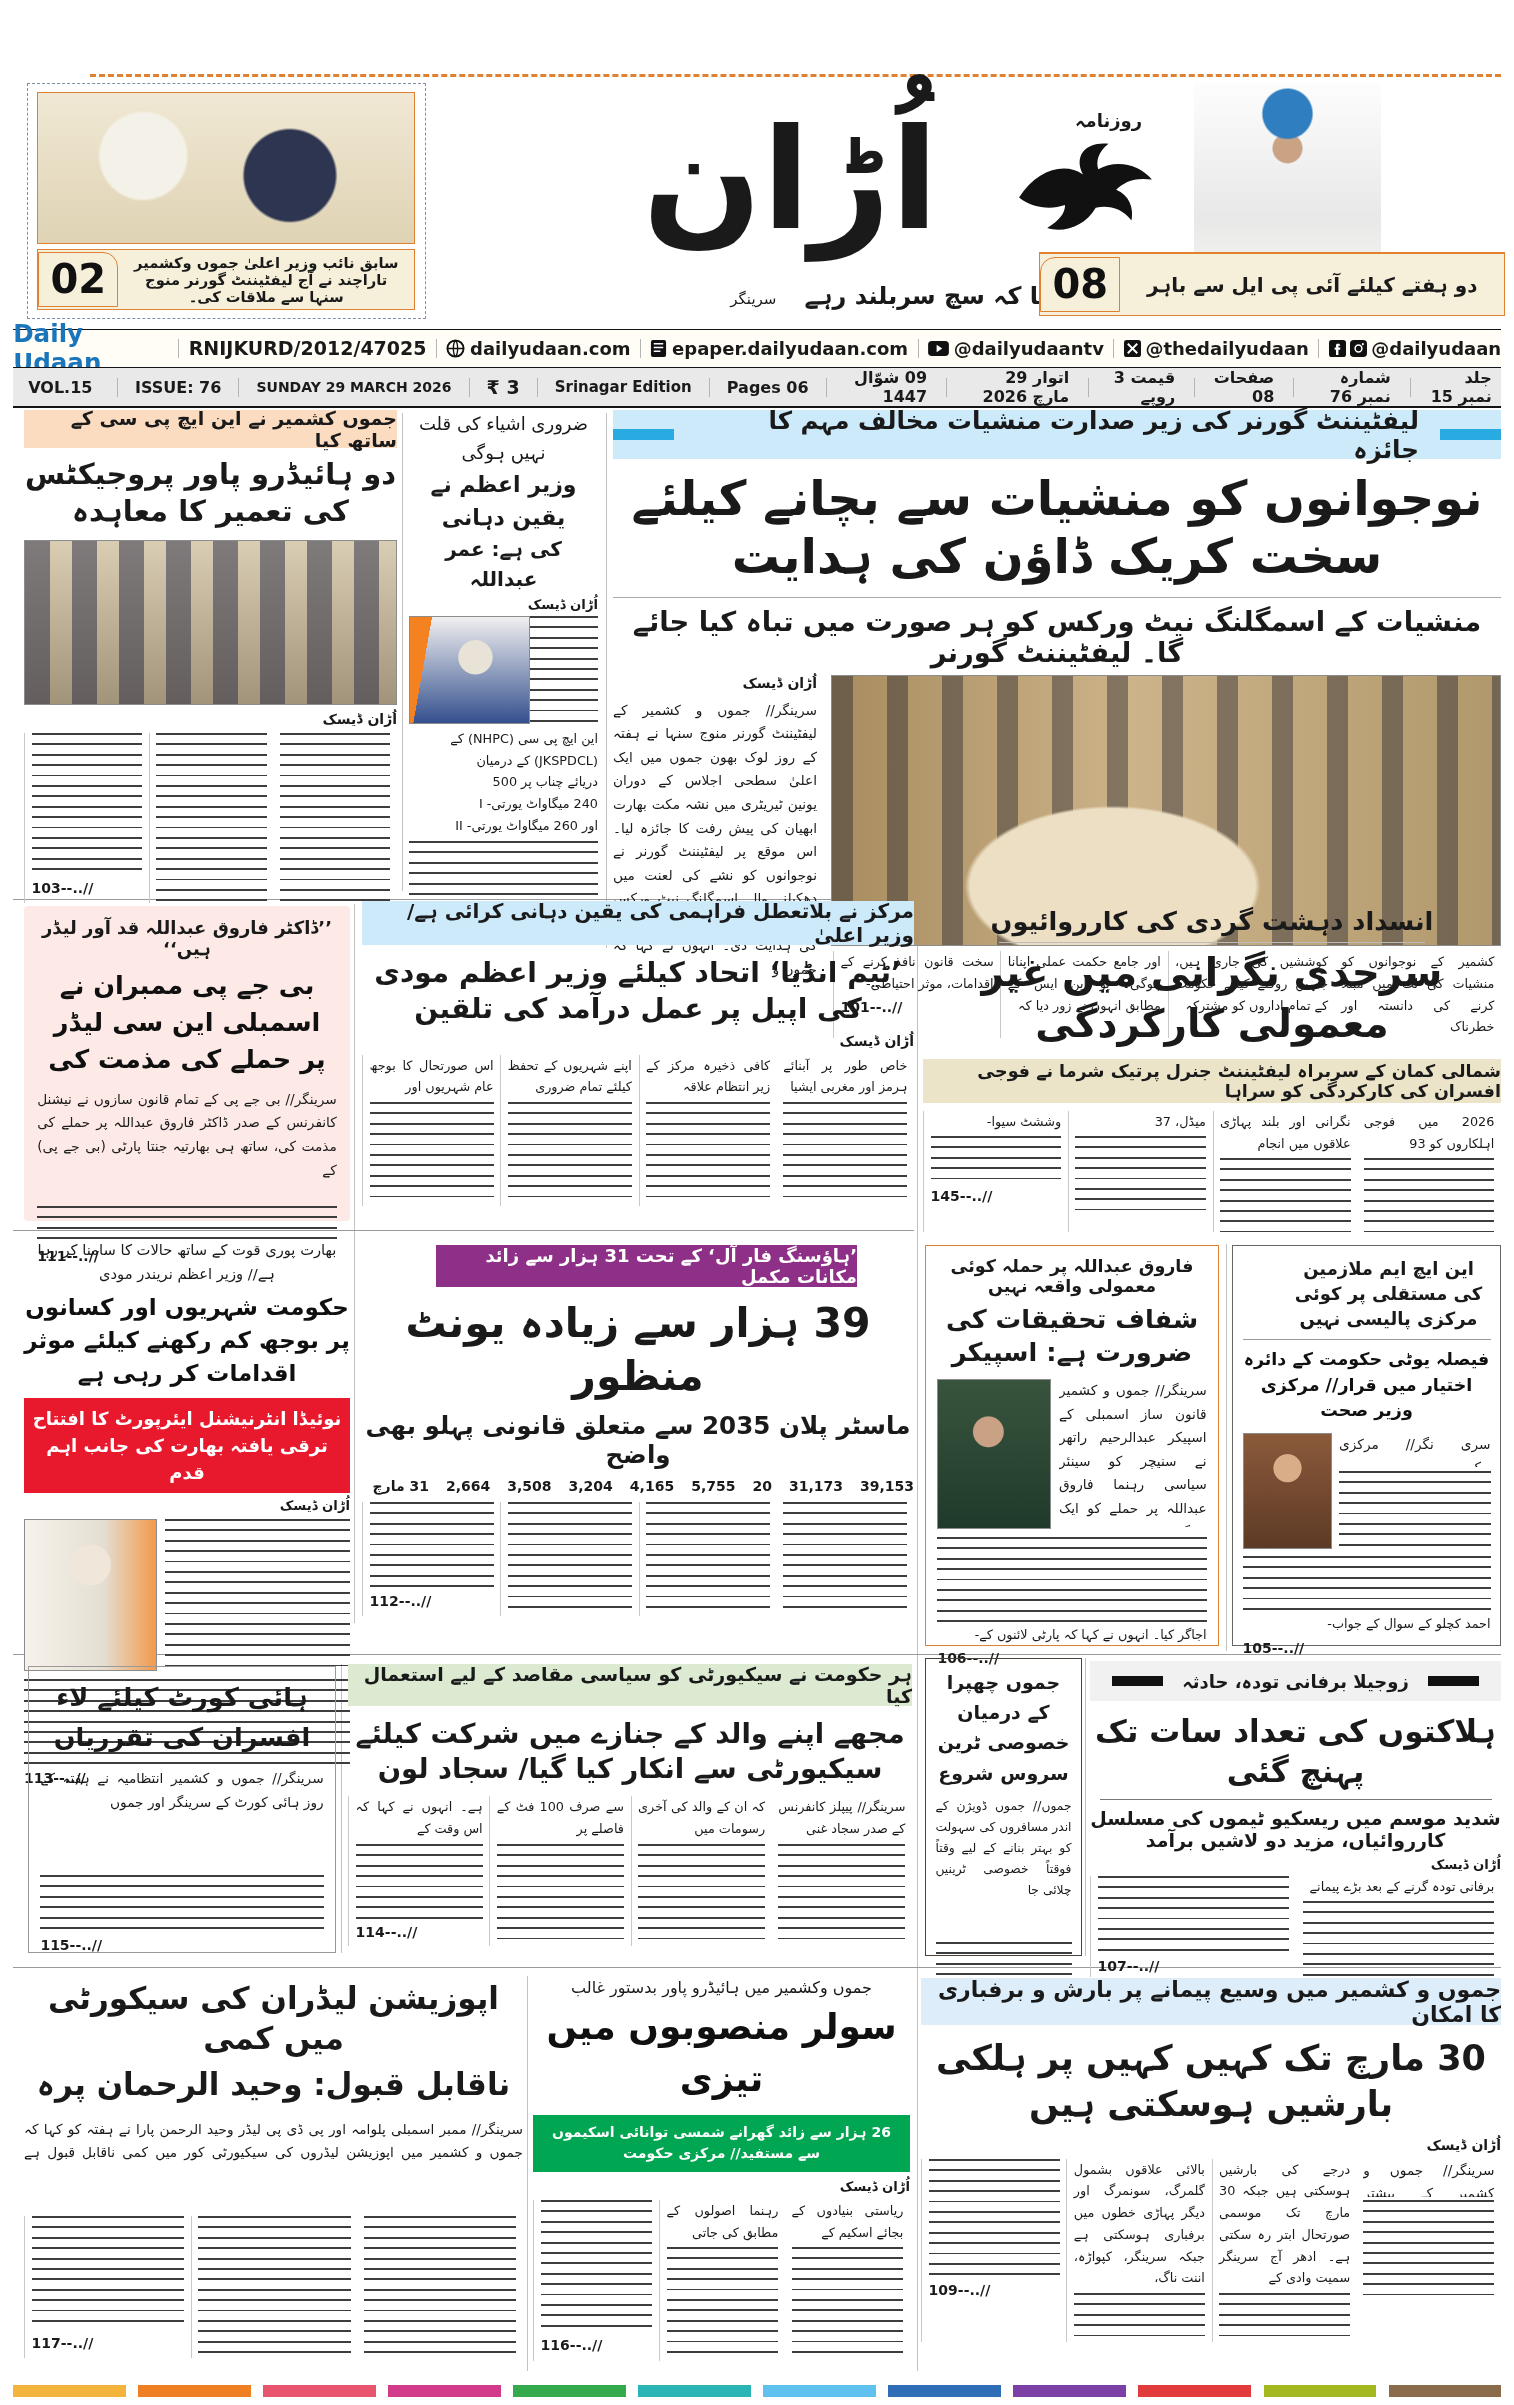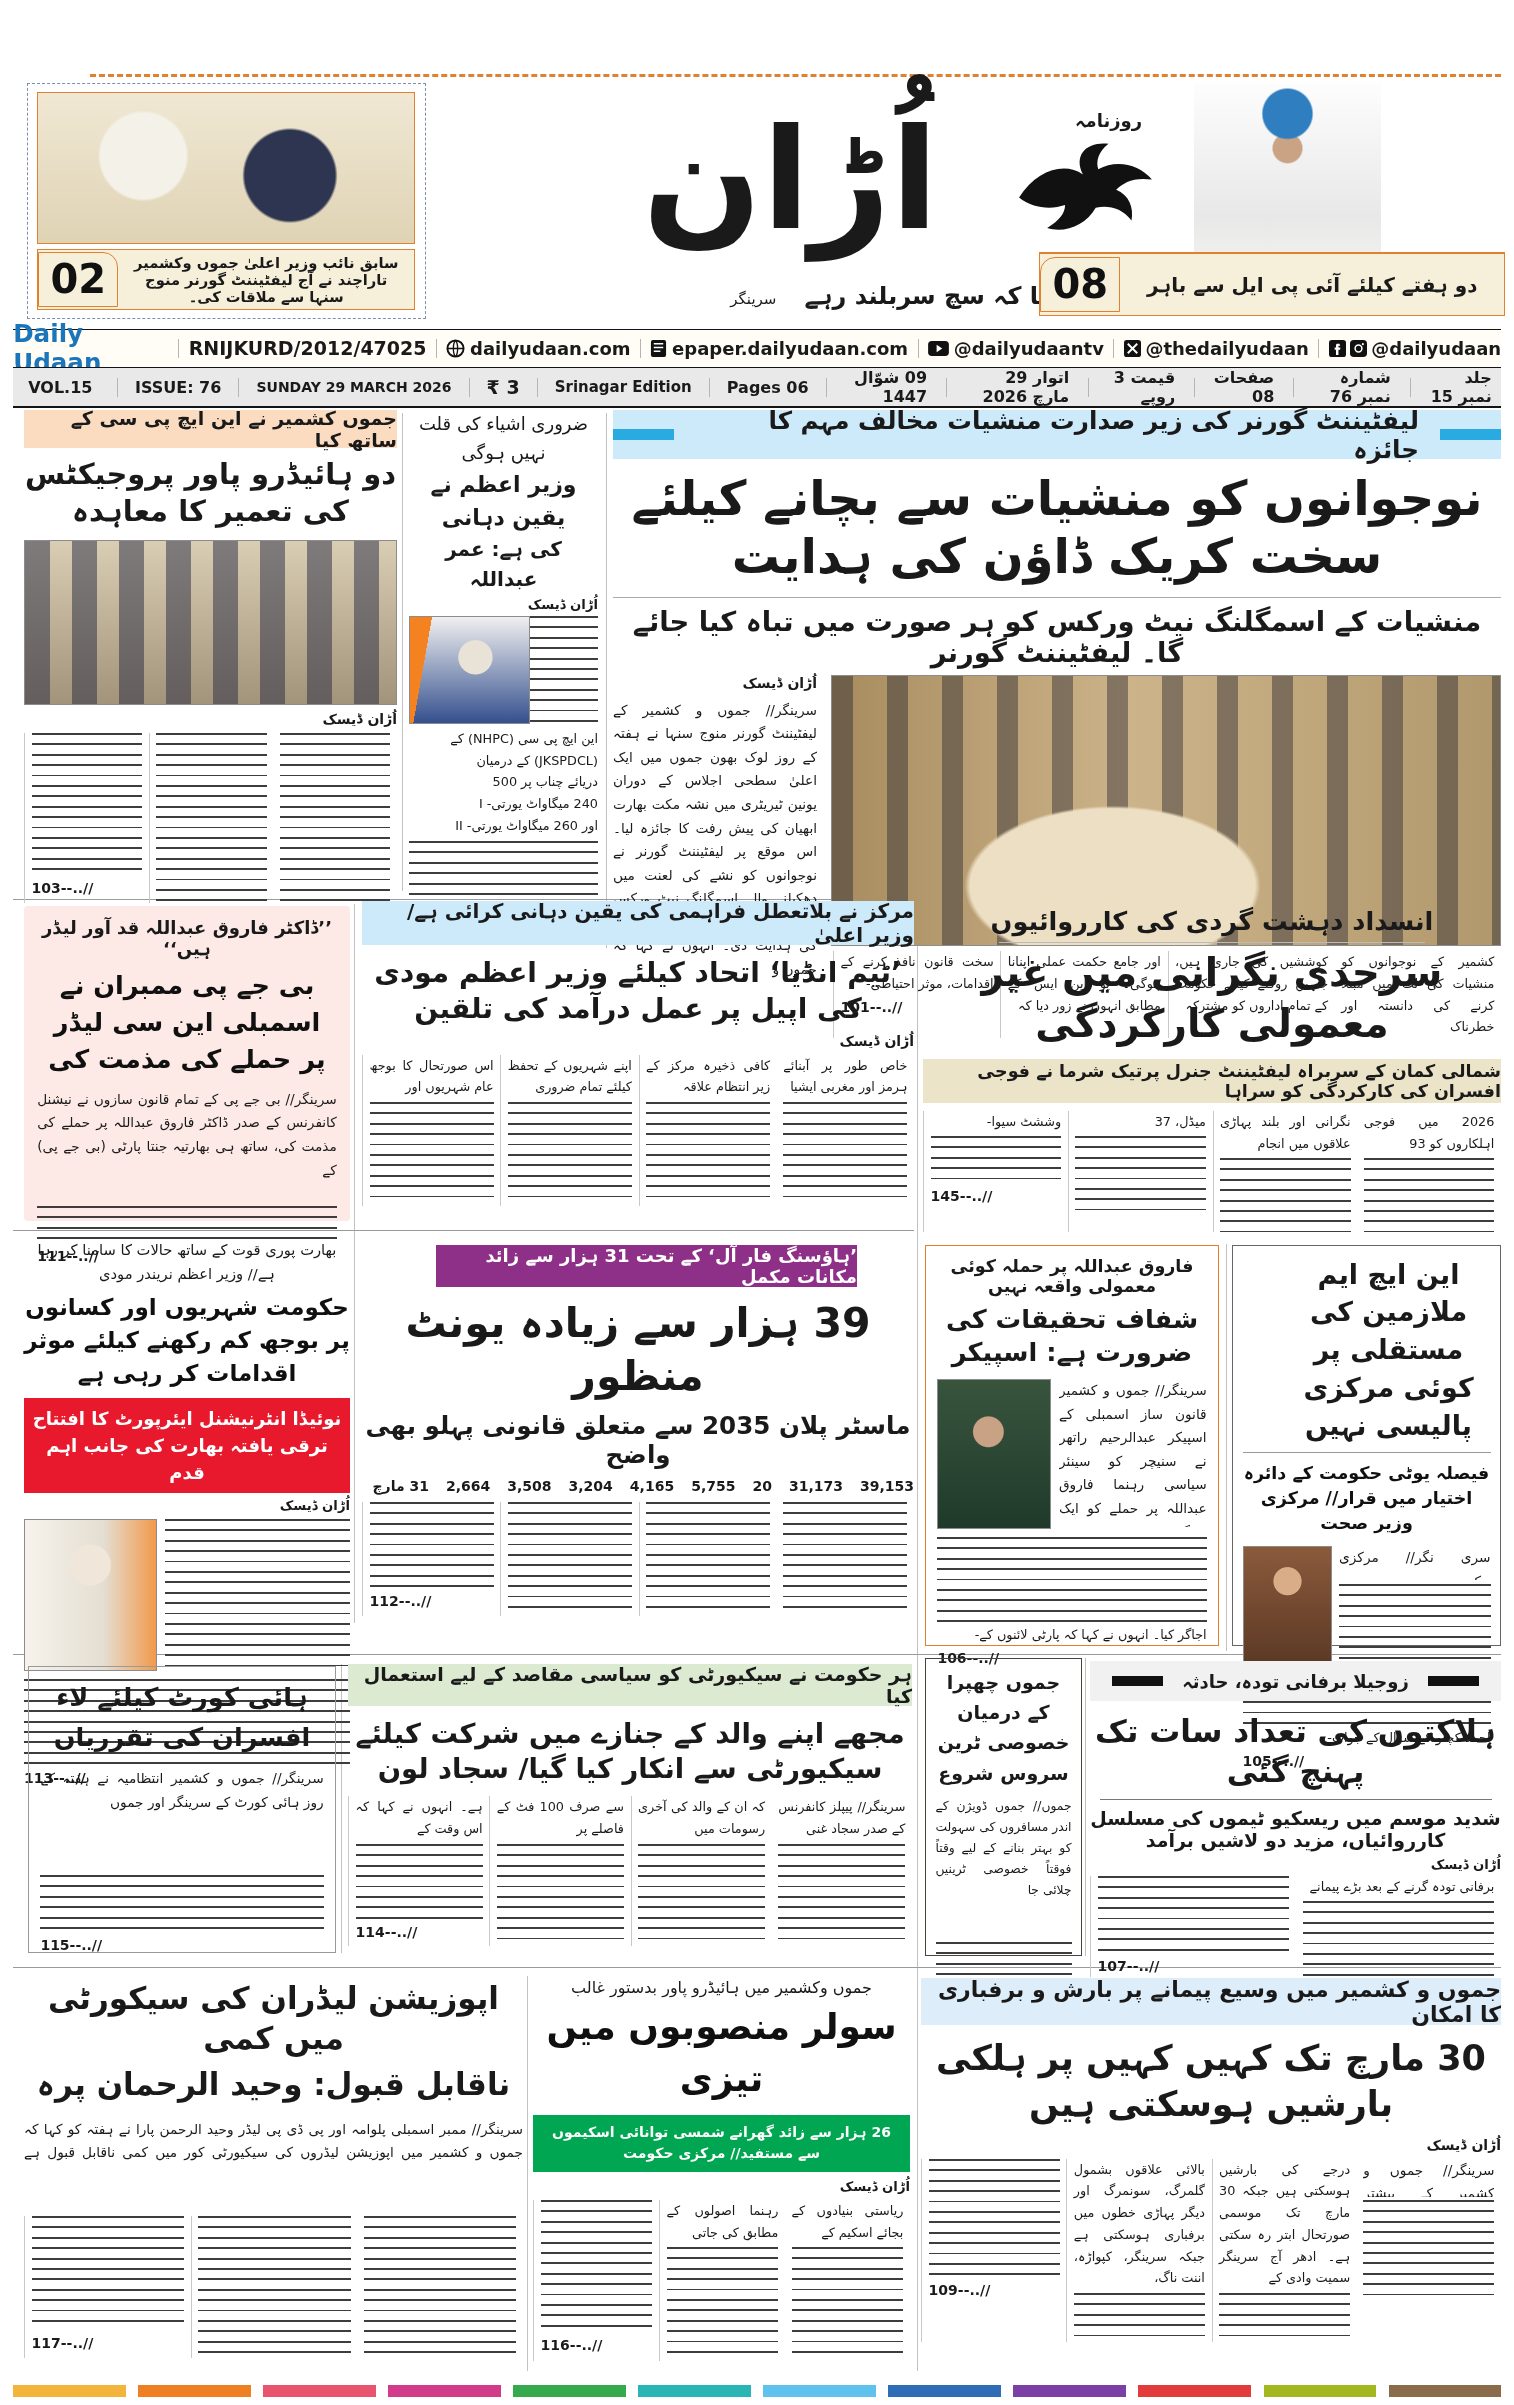--- a/index.html
+++ b/index.html
@@ -371,21 +371,21 @@
     <div style="display:flex;direction:rtl;gap:7.6px;margin-top:9.5px;">
       <div class="lede" style="flex:1;height:148px;overflow:hidden;">سرینگر// جموں و کشمیر قانون ساز اسمبلی کے اسپیکر عبدالرحیم راتھر نے سنیچر کو سینئر سیاسی رہنما فاروق عبداللہ پر حملے کو ایک سنگین اور</div>
       <div class="photo photo-spk" style="width:112px;height:148px;"></div>
     </div>
     <div class="tl" style="height:87px;margin-top:7.6px;"></div>
     <div class="ex">اجاگر کیا۔ انہوں نے کہا کہ پارٹی لائنوں کے-</div>
     <div class="ref">106--..//</div>
   </div>
 
   <div class="abs rtl" style="left:1232px;top:1245px;width:269px;height:401px;border:0.9px solid #666;padding:9.5px;box-sizing:border-box;">
-    <div class="h-serif ctr" style="font-size:27px;line-height:1.4;margin-left:44px;">این ایچ ایم ملازمین کی مستقلی پر کوئی مرکزی پالیسی نہیں</div>
+    <div class="h-serif ctr" style="font-size:18px;line-height:1.4;margin-left:44px;">این ایچ ایم ملازمین کی مستقلی پر کوئی مرکزی پالیسی نہیں</div>
     <div class="h-geo ctr" style="font-size:17.5px;margin-top:7.6px;border-top:0.9px solid #999;padding-top:7.6px;">فیصلہ یوٹی حکومت کے دائرہ اختیار میں قرار// مرکزی وزیر صحت</div>
     <div style="display:flex;direction:rtl;gap:7.6px;margin-top:9.5px;">
       <div style="flex:1;">
         <div class="lede" style="height:34px;overflow:hidden;">سری نگر// مرکزی حکومت</div>
         <div class="tl" style="height:78px;margin-top:3.8px;"></div>
       </div>
       <div class="photo photo-nhm" style="width:87px;height:114px;"></div>
     </div>
     <div class="tl" style="height:57px;margin-top:7.6px;"></div>
     <div class="ex">احمد کچلو کے سوال کے جواب-</div>

